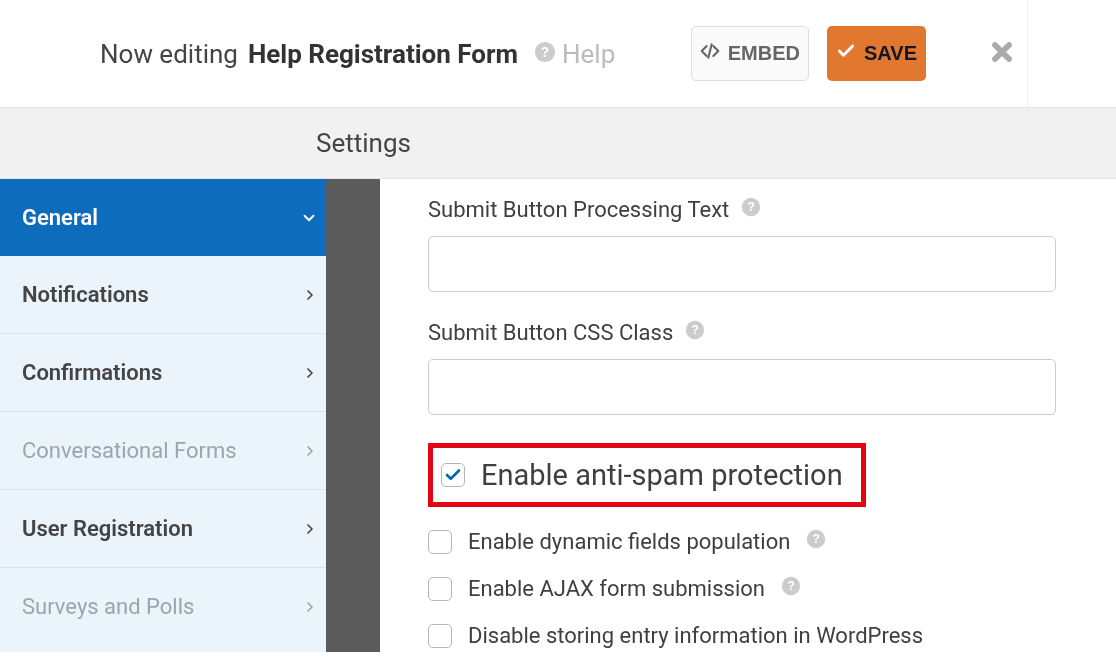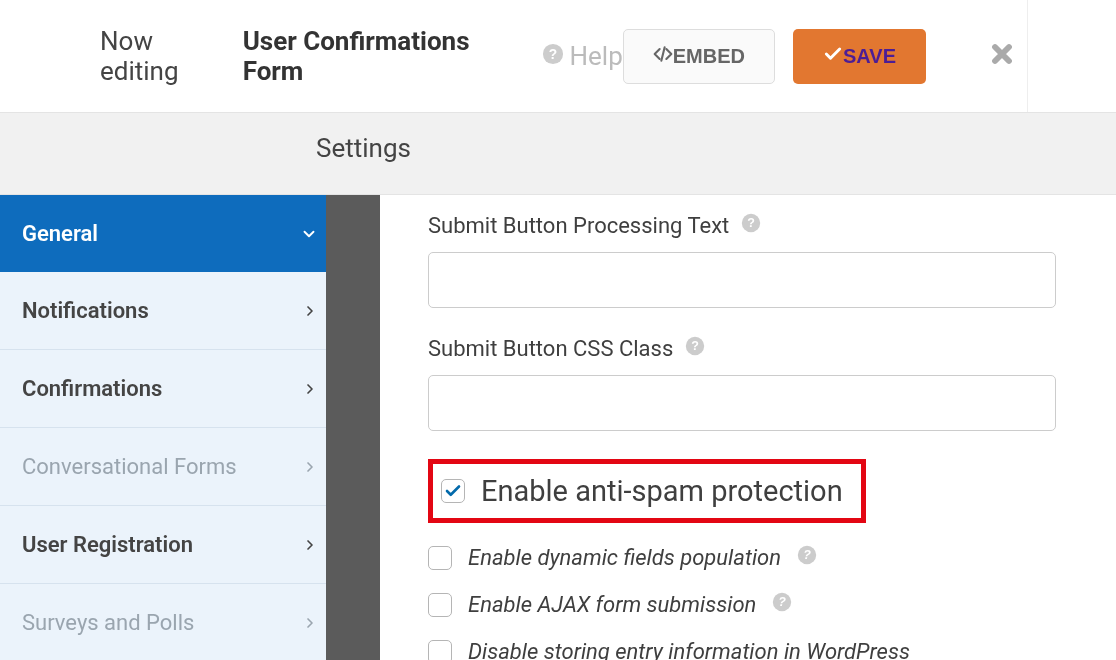--- a/index.html
+++ b/index.html
@@ -47,57 +47,58 @@
       color: #ccc;
     }
     .header-right {
       display: flex;
       align-items: center;
       gap: 18px;
     }
     .btn {
       display: inline-flex;
       align-items: center;
+      gap: 8px;
       border-radius: 5px;
       font-size: 20px;
       font-weight: 600;
-      padding: 14px 29px;
+      padding: 14px 8px;
       cursor: pointer;
       border: 1px solid transparent;
     }
     .btn-embed {
       background: #fafafa;
       border: 1px solid #ddd;
       color: #666;
     }
     .btn-embed .icon { color: #777; }
     .btn-save {
       background: #e27730;
-      color: #4c1d95;
+      color: #0f172a;
     }
     .close-btn {
       color: #aaa;
       cursor: pointer;
       margin-left: 44px;
     }
     .header-divider {
       position: absolute;
       top: 0;
       right: 88px;
       width: 0;
       height: 112px;
       border-left: 1px solid #eee;
     }
 
     
     .settings-bar {
       background: #f1f1f1;
       border-top: 1px solid #e4e4e4;
       border-bottom: 1px solid #e4e4e4;
-      padding: 20px 0 31px 316px;
+      padding: 20px 0 20px 316px;
       font-size: 26px;
       color: #444;
     }
 
     
     .main {
       display: flex;
       height: calc(100% - 112px - 75px);
     }
 
@@ -171,21 +172,20 @@
       padding: 0 14px;
       font-size: 20px;
       color: #444;
       background: #fff;
     }
     .checkbox-row {
       display: flex;
       align-items: center;
       gap: 16px;
       margin-bottom: 22px;
-      font-style: italic;
     }
     .checkbox {
       width: 24px;
       height: 24px;
       border: 1px solid #b5b5b5;
       border-radius: 5px;
       background: #fff;
       display: inline-flex;
       align-items: center;
       justify-content: center;
@@ -212,21 +212,21 @@
       font-size: 29px;
       color: #3f3f3f;
     }
   </style>
 </head>
 <body>
 
 <div class="header">
   <div class="header-left">
     <span class="prefix">Now editing</span>
-    <span class="title">User Confirmations Form</span>
+    <span class="title">Help Registration Form</span>
     <span class="help">
       <span class="help-icon">
         <svg width="22" height="22" viewBox="0 0 24 24">
             <circle cx="12" cy="12" r="11" fill="#ccc"></circle>
             <text x="12" y="17" text-anchor="middle" font-size="15" font-weight="700" fill="#fff" font-family="Arial">?</text>
           </svg>
       </span>
       <span>Help</span>
     </span>
   </div>

